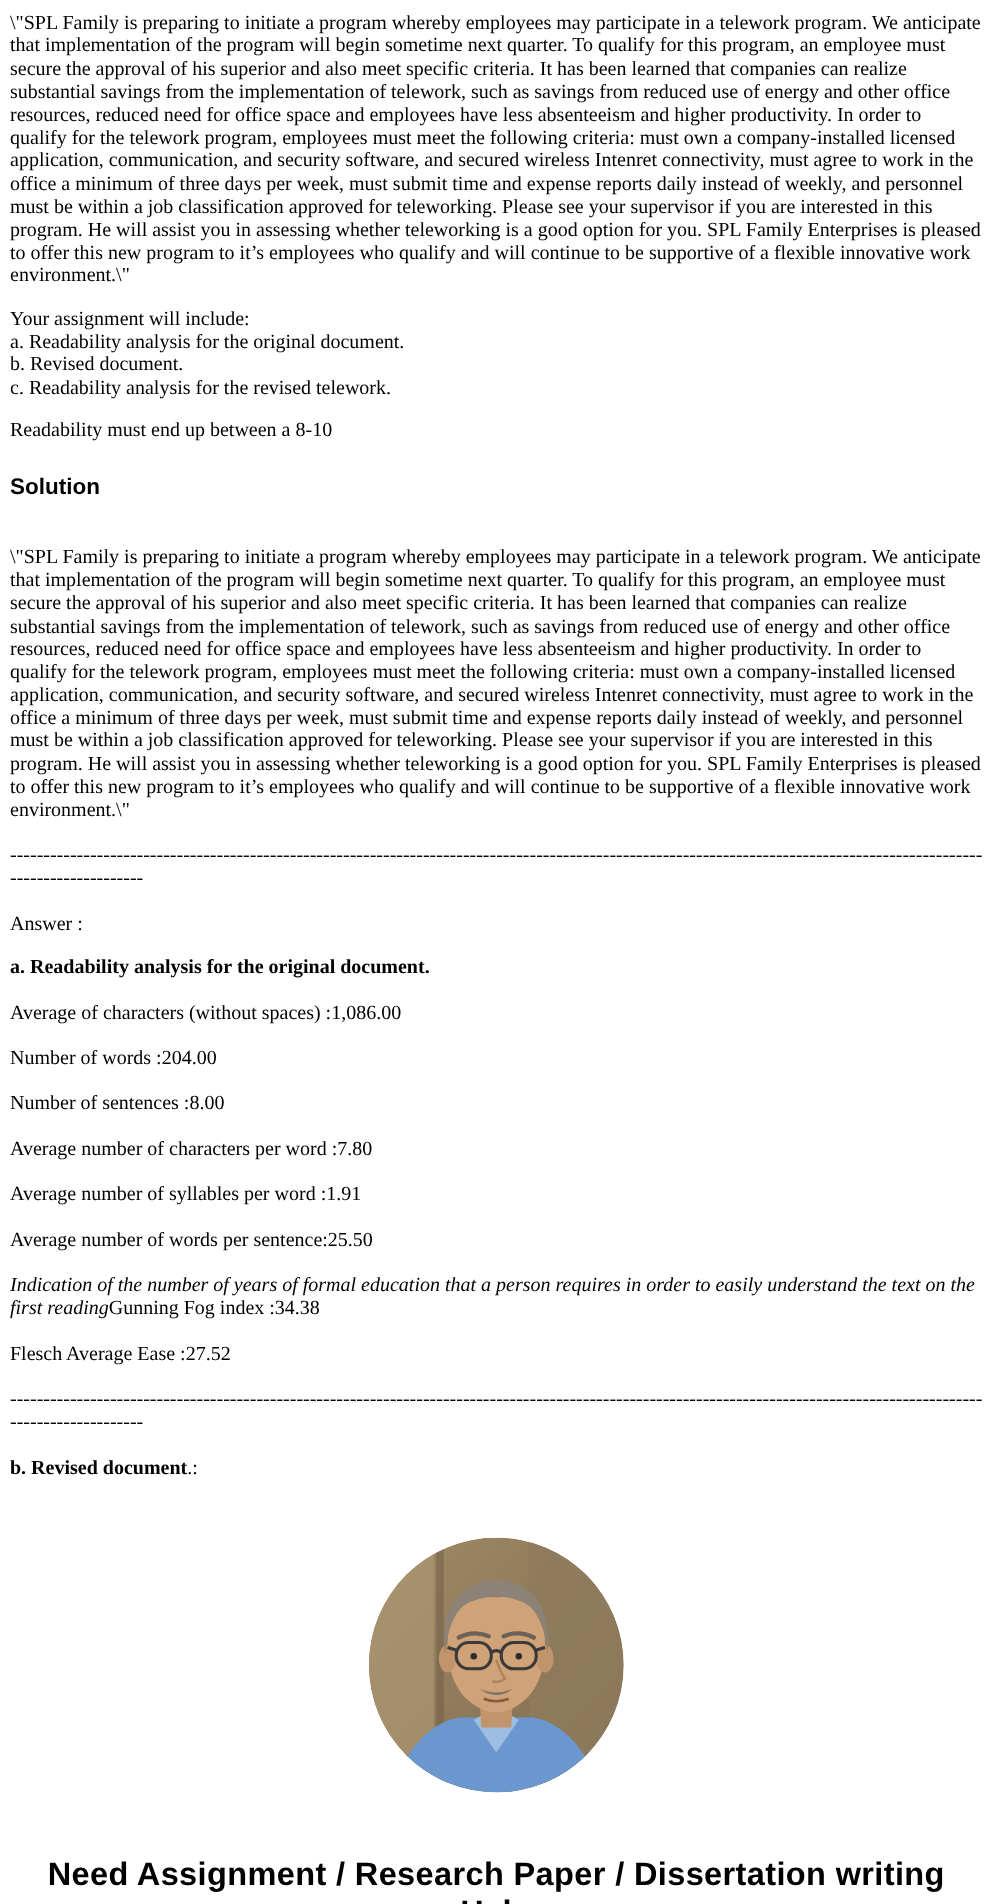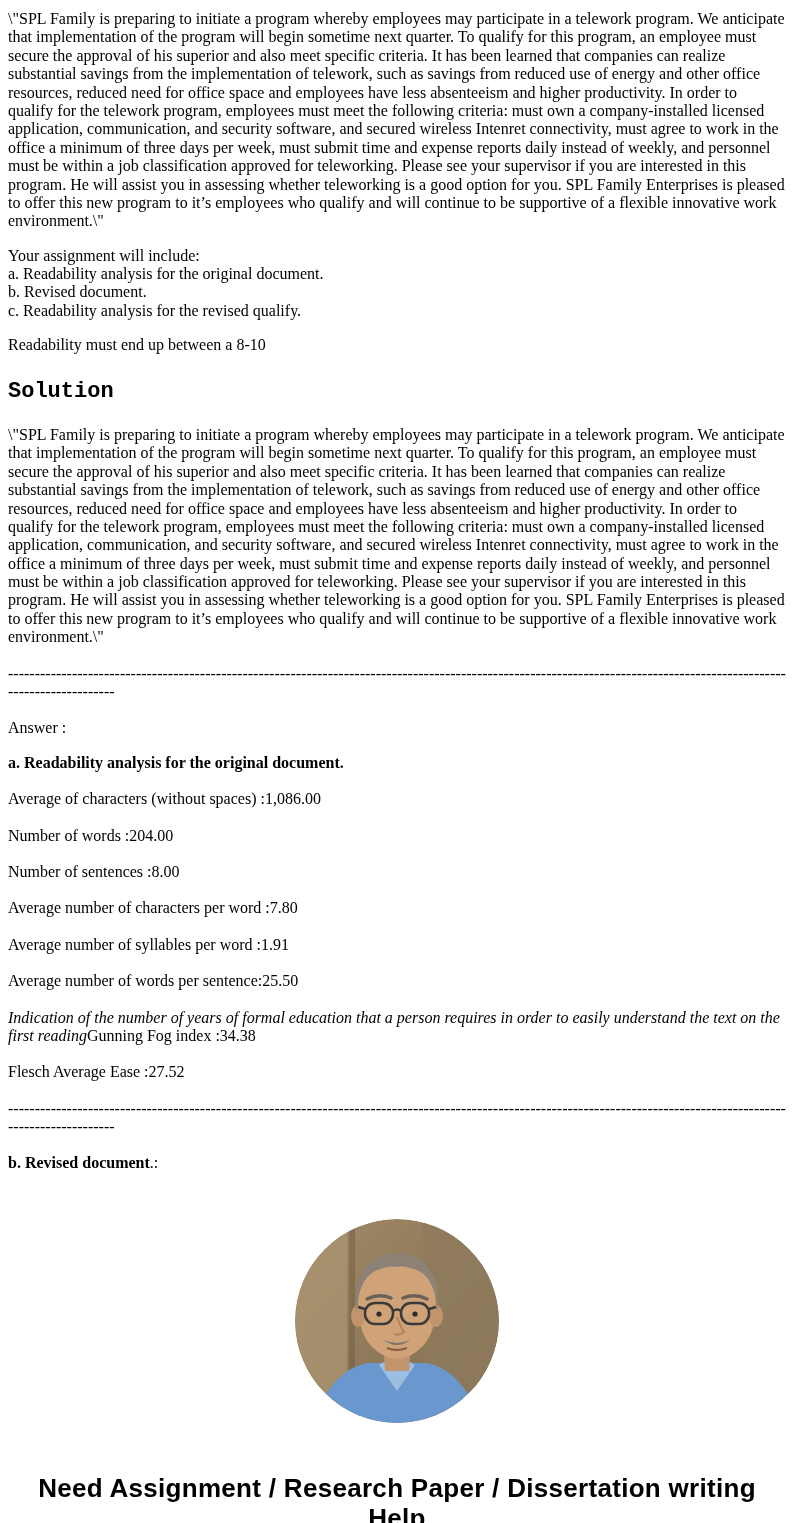--- a/index.html
+++ b/index.html
@@ -14,24 +14,24 @@
     width: 778px;
   }
   p.para {
     margin: 16px 0;
   }
   p.first {
     margin-top: 2px;
   }
   .bold { font-weight: bold; }
   h3.solution-heading {
-    font-family: Liberation Mono, monospace;
-    font-size: 22px;
+    font-family: Liberation Sans, sans-serif;
+    font-size: 18px;
     font-weight: bold;
-    margin: 24px 0 22px 0;
+    margin: 24px 0 38px 0;
   }
   .divider {
     margin: 18px 0;
     word-break: break-all;
     line-height: 1.15;
   }
   .stat-row { margin: 18px 0; }
   .italic { font-style: italic; }
   .avatar-wrap {
     width: 204px;
@@ -56,21 +56,21 @@
 <body>
 
 <div>
 
   <p class="para first">\"SPL Family is preparing to initiate a program whereby employees may participate in a telework program. We anticipate that implementation of the program will begin sometime next quarter. To qualify for this program, an employee must secure the approval of his superior and also meet specific criteria. It has been learned that companies can realize substantial savings from the implementation of telework, such as savings from reduced use of energy and other office resources, reduced need for office space and employees have less absenteeism and higher productivity. In order to qualify for the telework program, employees must meet the following criteria: must own a company-installed licensed application, communication, and security software, and secured wireless Intenret connectivity, must agree to work in the office a minimum of three days per week, must submit time and expense reports daily instead of weekly, and personnel must be within a job classification approved for teleworking. Please see your supervisor if you are interested in this program. He will assist you in assessing whether teleworking is a good option for you. SPL Family Enterprises is pleased to offer this new program to it’s employees who qualify and will continue to be supportive of a flexible innovative work environment.\"</p>
 
   <p class="para">
     <span>Your assignment will include:</span><br>
     <span>a. Readability analysis for the original document.</span><br>
     <span>b. Revised document.</span><br>
-    <span>c. Readability analysis for the revised qualify.</span>
+    <span>c. Readability analysis for the revised telework.</span>
   </p>
 
   <p class="para">Readability must end up between a 8-10</p>
 
   <h3 class="solution-heading">Solution</h3>
 
   <p class="para">\"SPL Family is preparing to initiate a program whereby employees may participate in a telework program. We anticipate that implementation of the program will begin sometime next quarter. To qualify for this program, an employee must secure the approval of his superior and also meet specific criteria. It has been learned that companies can realize substantial savings from the implementation of telework, such as savings from reduced use of energy and other office resources, reduced need for office space and employees have less absenteeism and higher productivity. In order to qualify for the telework program, employees must meet the following criteria: must own a company-installed licensed application, communication, and security software, and secured wireless Intenret connectivity, must agree to work in the office a minimum of three days per week, must submit time and expense reports daily instead of weekly, and personnel must be within a job classification approved for teleworking. Please see your supervisor if you are interested in this program. He will assist you in assessing whether teleworking is a good option for you. SPL Family Enterprises is pleased to offer this new program to it’s employees who qualify and will continue to be supportive of a flexible innovative work environment.\"</p>
 
   <p class="divider">----------------------------------------------------------------------------------------------------------------------------------------------------------------------</p>
 

